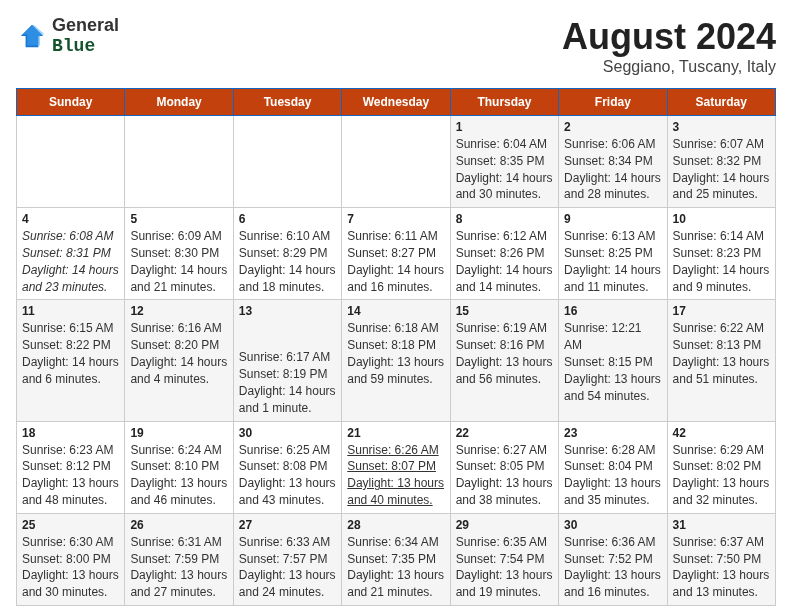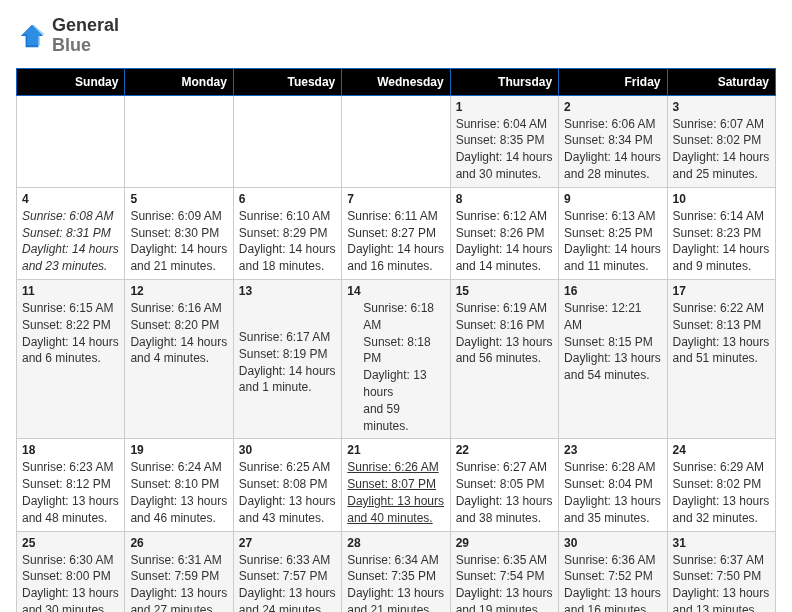--- a/index.html
+++ b/index.html
@@ -20,21 +20,21 @@
       display: flex;
       align-items: center;
       gap: 4px;
     }
     .logo-text {
       font-size: 18px;
       font-weight: bold;
       line-height: 1.1;
     }
     .logo-text .general { color: #333; }
-    .logo-text .blue { color: #737373; }
+    .logo-text .blue { color: #14532d; font-family: Liberation Mono, monospace; }
     .logo-icon {
       width: 32px;
       height: 32px;
     }
     .title-block {
       text-align: right;
     }
     .month-year {
       font-size: 36px;
       font-weight: bold;
@@ -43,23 +43,23 @@
     .location {
       font-size: 16px;
       color: #444;
     }
     table {
       width: 100%;
       border-collapse: collapse;
       font-size: 11px;
     }
     thead tr th {
-      background-color: #000000;
+      background-color: #c2410c;
       color: #fff;
-      text-align: right;
+      text-align: center;
       padding: 6px 6px;
       font-size: 12px;
       font-weight: bold;
       border: 1px solid #1565c0;
     }
     tbody tr td {
       border: 1px solid #ccc;
       vertical-align: top;
       padding: 4px 5px;
       width: calc(100% / 7);
@@ -96,20 +96,24 @@
     <svg class="logo-icon" viewBox="0 0 40 40" width="40" height="40">
       <polygon points="20,6 34,20 28,20 28,34 12,34 12,20 6,20" fill="#1976d2"></polygon>
       <polygon points="20,2 38,22 30,22 30,36 10,36 10,22 2,22" fill="none" stroke="#1976d2" stroke-width="0"></polygon>
       <path d="M22 6 L36 18 L30 18 L30 32 L14 32 L14 18 L8 18 Z" fill="#42a5f5" opacity="0.5"></path>
     </svg>
     <div class="logo-text">
       <span class="general">General</span><br>
       <span class="blue">Blue</span>
     </div>
   </div>
+  <div class="title-block">
+    <div class="month-year">August 2024</div>
+    <div class="location">Seggiano, Tuscany, Italy</div>
+  </div>
 </div>
 
 <table>
   <thead>
     <tr>
     <th>Sunday</th>
         <th>Monday</th>
         <th>Tuesday</th>
         <th>Wednesday</th>
         <th>Thursday</th>
@@ -133,21 +137,21 @@
         <td>
           <span class="day-num">2</span>
           <div class="day-info" style="white-space: pre-line;">Sunrise: 6:06 AM
 Sunset: 8:34 PM
 Daylight: 14 hours
 and 28 minutes.</div>
         </td>
         <td>
           <span class="day-num">3</span>
           <div class="day-info" style="white-space: pre-line;">Sunrise: 6:07 AM
-Sunset: 8:02 PM
+Sunset: 8:32 PM
 Daylight: 14 hours
 and 25 minutes.</div>
         </td>
       </tr>
       <tr>
         <td>
           <span class="day-num">4</span>
           <div class="day-info" style="white-space: pre-line; font-style: italic;">Sunrise: 6:08 AM
 Sunset: 8:31 PM
 Daylight: 14 hours
@@ -213,21 +217,21 @@
         </td>
         <td>
           <span class="day-num">13</span>
           <div class="day-info" style="white-space: pre-line; margin-top: 31px;">Sunrise: 6:17 AM
 Sunset: 8:19 PM
 Daylight: 14 hours
 and 1 minute.</div>
         </td>
         <td>
           <span class="day-num">14</span>
-          <div class="day-info" style="white-space: pre-line; margin-left: 16px;">Sunrise: 6:18 AM
+          <div class="day-info" style="white-space: pre-line;">Sunrise: 6:18 AM
 Sunset: 8:18 PM
 Daylight: 13 hours
 and 59 minutes.</div>
         </td>
         <td>
           <span class="day-num">15</span>
           <div class="day-info" style="white-space: pre-line;">Sunrise: 6:19 AM
 Sunset: 8:16 PM
 Daylight: 13 hours
 and 56 minutes.</div>
@@ -284,21 +288,21 @@
 and 38 minutes.</div>
         </td>
         <td>
           <span class="day-num">23</span>
           <div class="day-info" style="white-space: pre-line;">Sunrise: 6:28 AM
 Sunset: 8:04 PM
 Daylight: 13 hours
 and 35 minutes.</div>
         </td>
         <td>
-          <span class="day-num">24</span>
+          <span class="day-num">42</span>
           <div class="day-info" style="white-space: pre-line;">Sunrise: 6:29 AM
 Sunset: 8:02 PM
 Daylight: 13 hours
 and 32 minutes.</div>
         </td>
       </tr>
       <tr>
         <td>
           <span class="day-num">25</span>
           <div class="day-info" style="white-space: pre-line;">Sunrise: 6:30 AM

